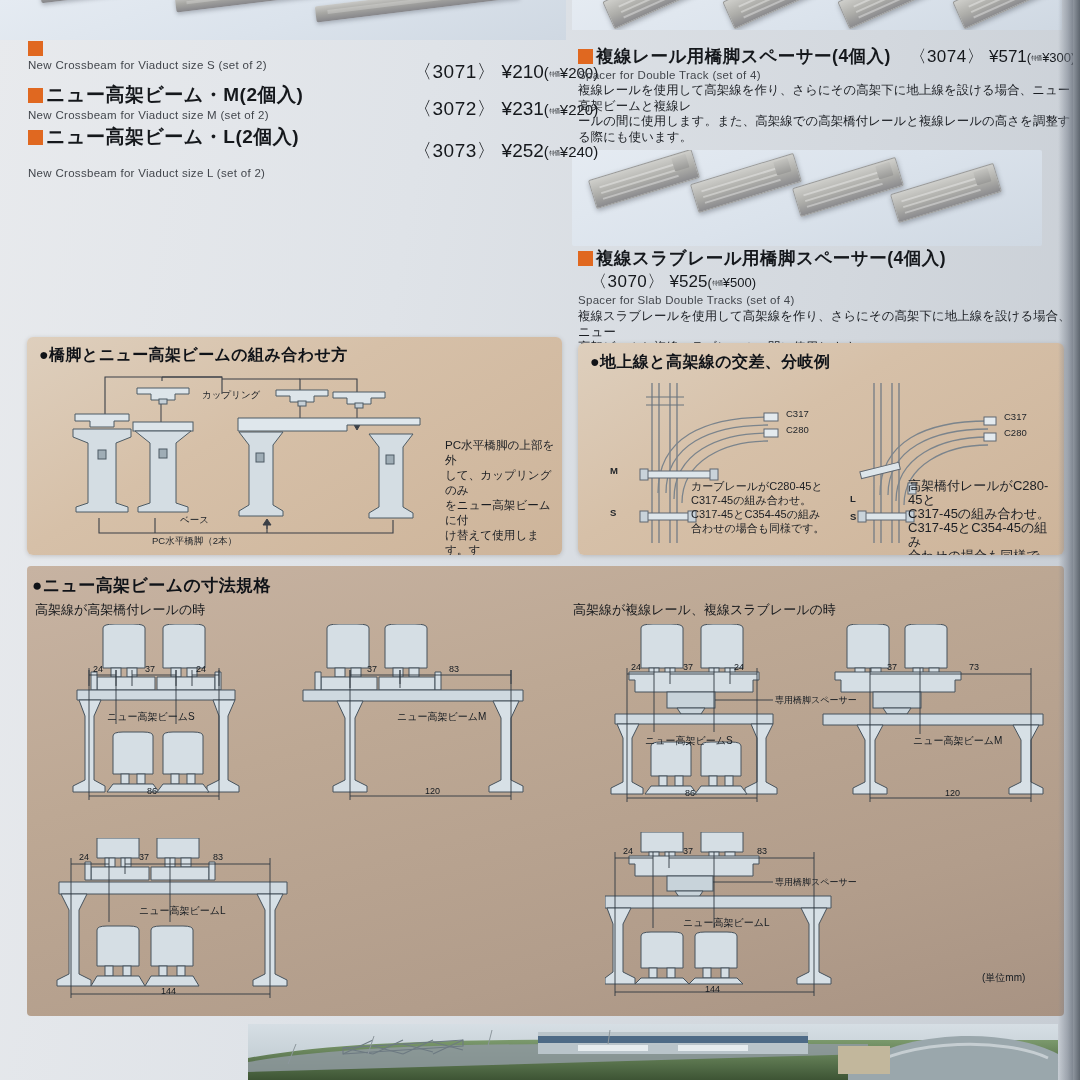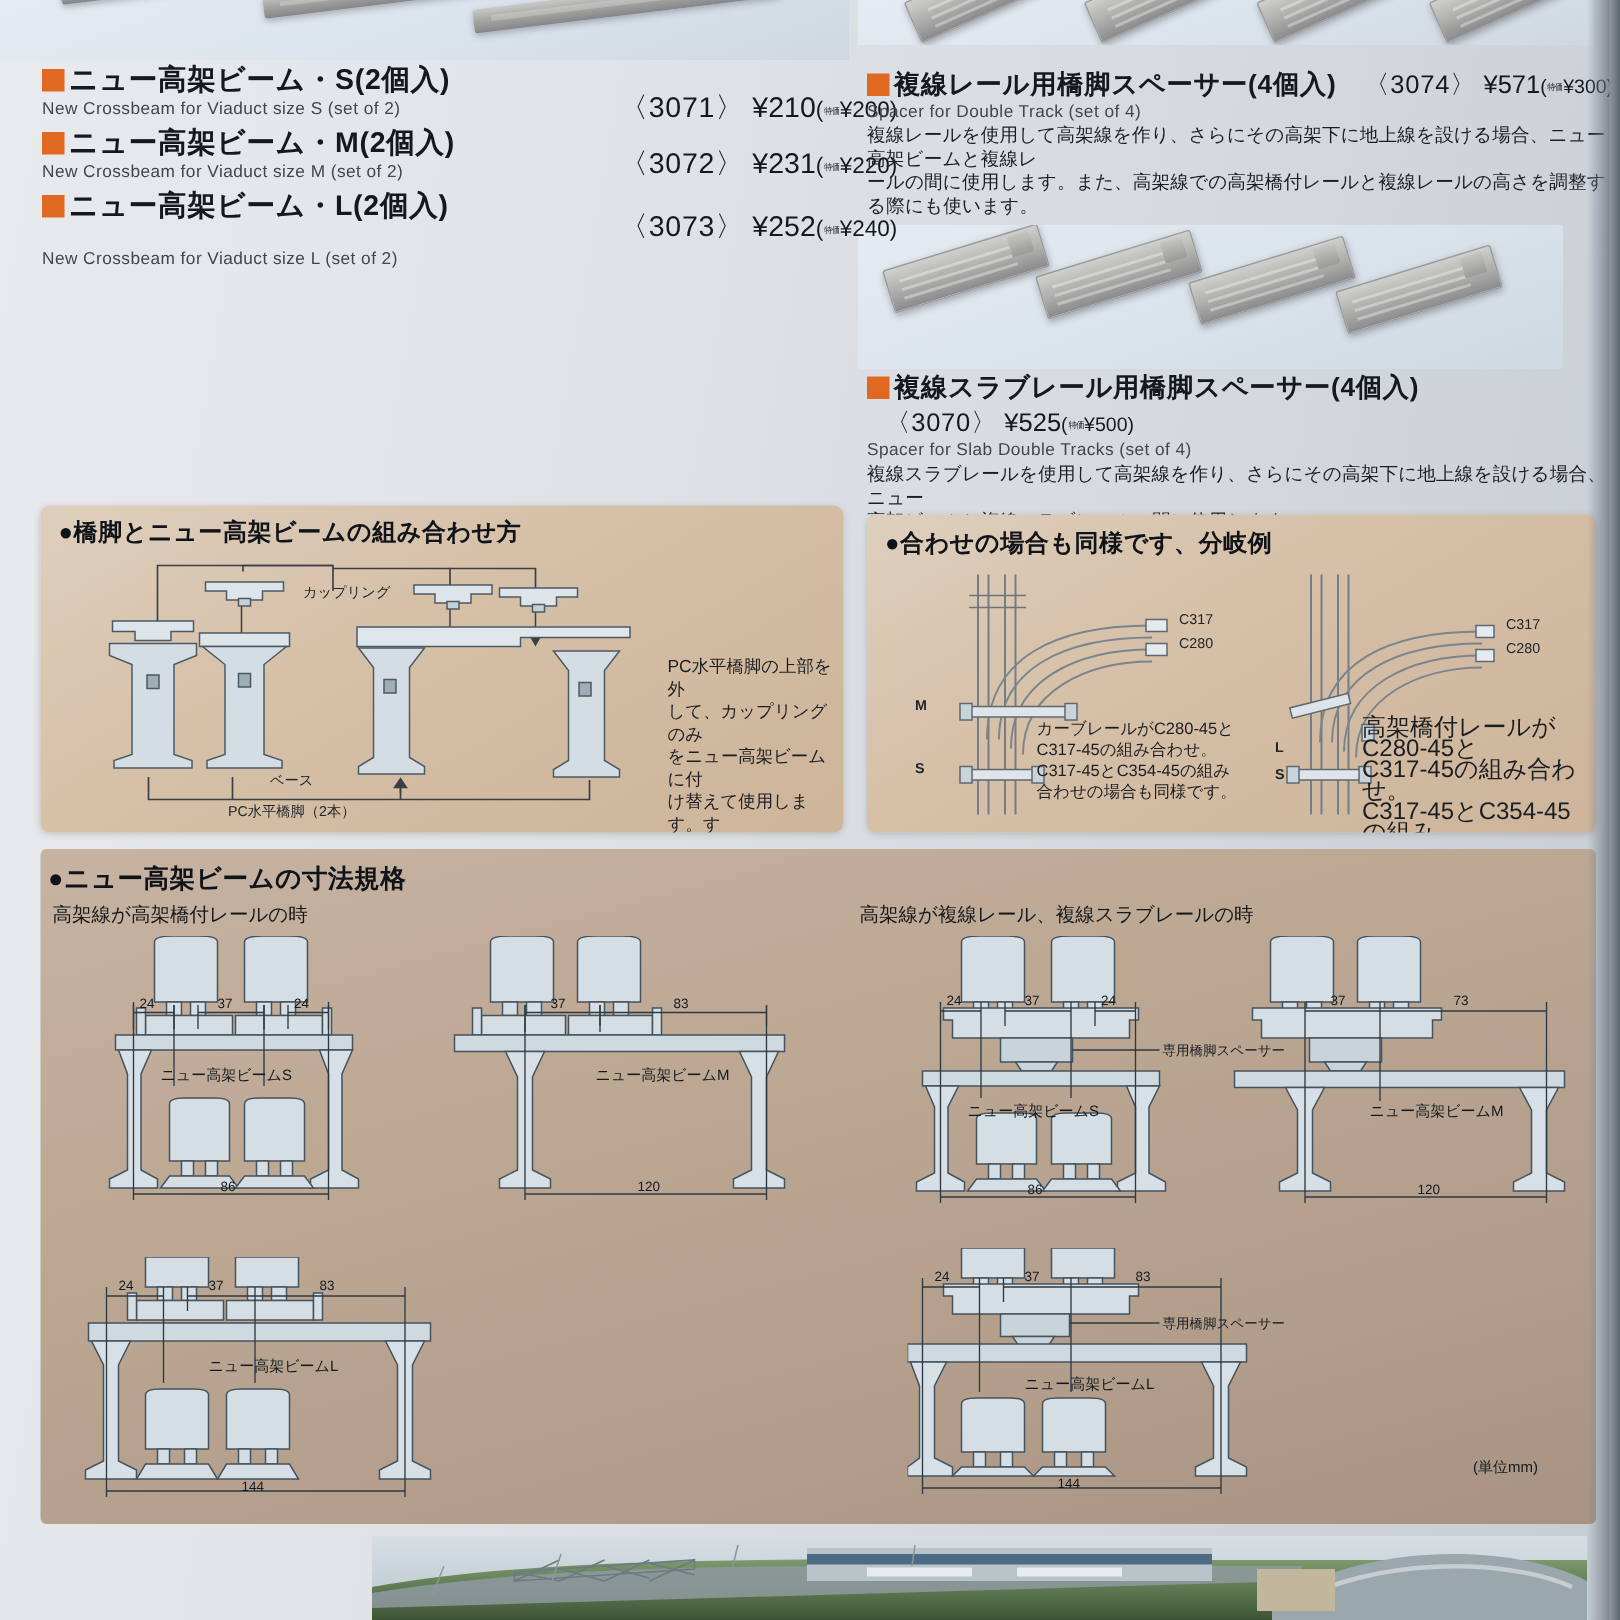--- a/index.html
+++ b/index.html
@@ -168,21 +168,21 @@
       <i style="top:8px"></i>
         <i style="top:14px"></i>
         <i style="top:20px"></i>
         <b></b>
       </div>
   </div>
 
   <div style="position:absolute;left:28px;top:40px;width:530px;">
 
     <div style="position:relative;height:42px;">
-      <span class="sqr"></span><span class="jp-title">ニュー高架ビーム・S(2個入)</span>
+      <span class="sqr"></span>
       <div class="en-sub" style="margin-top:1px;">New Crossbeam for Viaduct size S (set of 2)</div>
       <div class="price-row" style="position:absolute;left:385px;top:19px;">
         <span class="code">〈3071〉</span>
         <span>¥210</span><span class="sale">(<span class="tag-sm">特価</span><span>¥200</span>)</span>
       </div>
     </div>
 
     <div style="position:relative;height:42px;">
       <span class="sqr"></span><span class="jp-title">ニュー高架ビーム・M(2個入)</span>
       <div class="en-sub" style="margin-top:1px;">New Crossbeam for Viaduct size M (set of 2)</div>
@@ -323,21 +323,21 @@
     <div class="panel-note" style="position:absolute;left:418px;top:100px;width:112px;">
       <div>PC水平橋脚の上部を外</div>
       <div>して、カップリングのみ</div>
       <div>をニュー高架ビームに付</div>
       <div>け替えて使用します。す</div>
 
     </div>
   </div>
 
   <div class="panel" style="left:578px;top:343px;width:486px;height:212px;">
-    <div class="panel-title" style="position:absolute;left:12px;top:9px;">●合わせの場合も同様です、分岐例</div>
+    <div class="panel-title" style="position:absolute;left:12px;top:9px;">●地上線と高架線の交差、分岐例</div>
 
     <svg width="250" height="172" style="position:absolute;left:22px;top:32px;">
       <g stroke="#737c85" stroke-width="1.3" fill="none">
         <line x1="52" y1="8" x2="52" y2="168"></line>
         <line x1="59" y1="8" x2="59" y2="168"></line>
         <line x1="70" y1="8" x2="70" y2="168"></line>
         <line x1="77" y1="8" x2="77" y2="168"></line>
       </g>
       <g stroke="#7b848c" stroke-width="1.3" fill="none">
         <path d="M58,118 C58,62 105,42 168,42"></path>
@@ -399,21 +399,21 @@
       </g>
       <g stroke="#5f6770" stroke-width="1" fill="#e4eaee">
         <rect x="138" y="42" width="12" height="8"></rect>
         <rect x="138" y="58" width="12" height="8"></rect>
       </g>
     </svg>
     <div class="mini-lbl" style="position:absolute;left:426px;top:68px;">C317</div>
     <div class="mini-lbl" style="position:absolute;left:426px;top:84px;">C280</div>
     <div class="mini-lbl" style="position:absolute;left:272px;top:150px;font-weight:700;">L</div>
     <div class="mini-lbl" style="position:absolute;left:272px;top:168px;font-weight:700;">S</div>
-    <div class="panel-note" style="position:absolute;left:330px;top:136px;width:150px;font-size:16px;line-height:14px;">
+    <div class="panel-note" style="position:absolute;left:330px;top:136px;width:150px;font-size:13px;line-height:14px;">
       <div>高架橋付レールがC280-45と</div>
       <div>C317-45の組み合わせ。</div>
       <div>C317-45とC354-45の組み</div>
       <div>合わせの場合も同様です。</div>
     </div>
   </div>
 
   <div class="panel-big" style="left:27px;top:566px;width:1037px;height:450px;">
 
     <div class="panel-title" style="position:absolute;left:5px;top:8px;font-size:17px;">●ニュー高架ビームの寸法規格</div>

